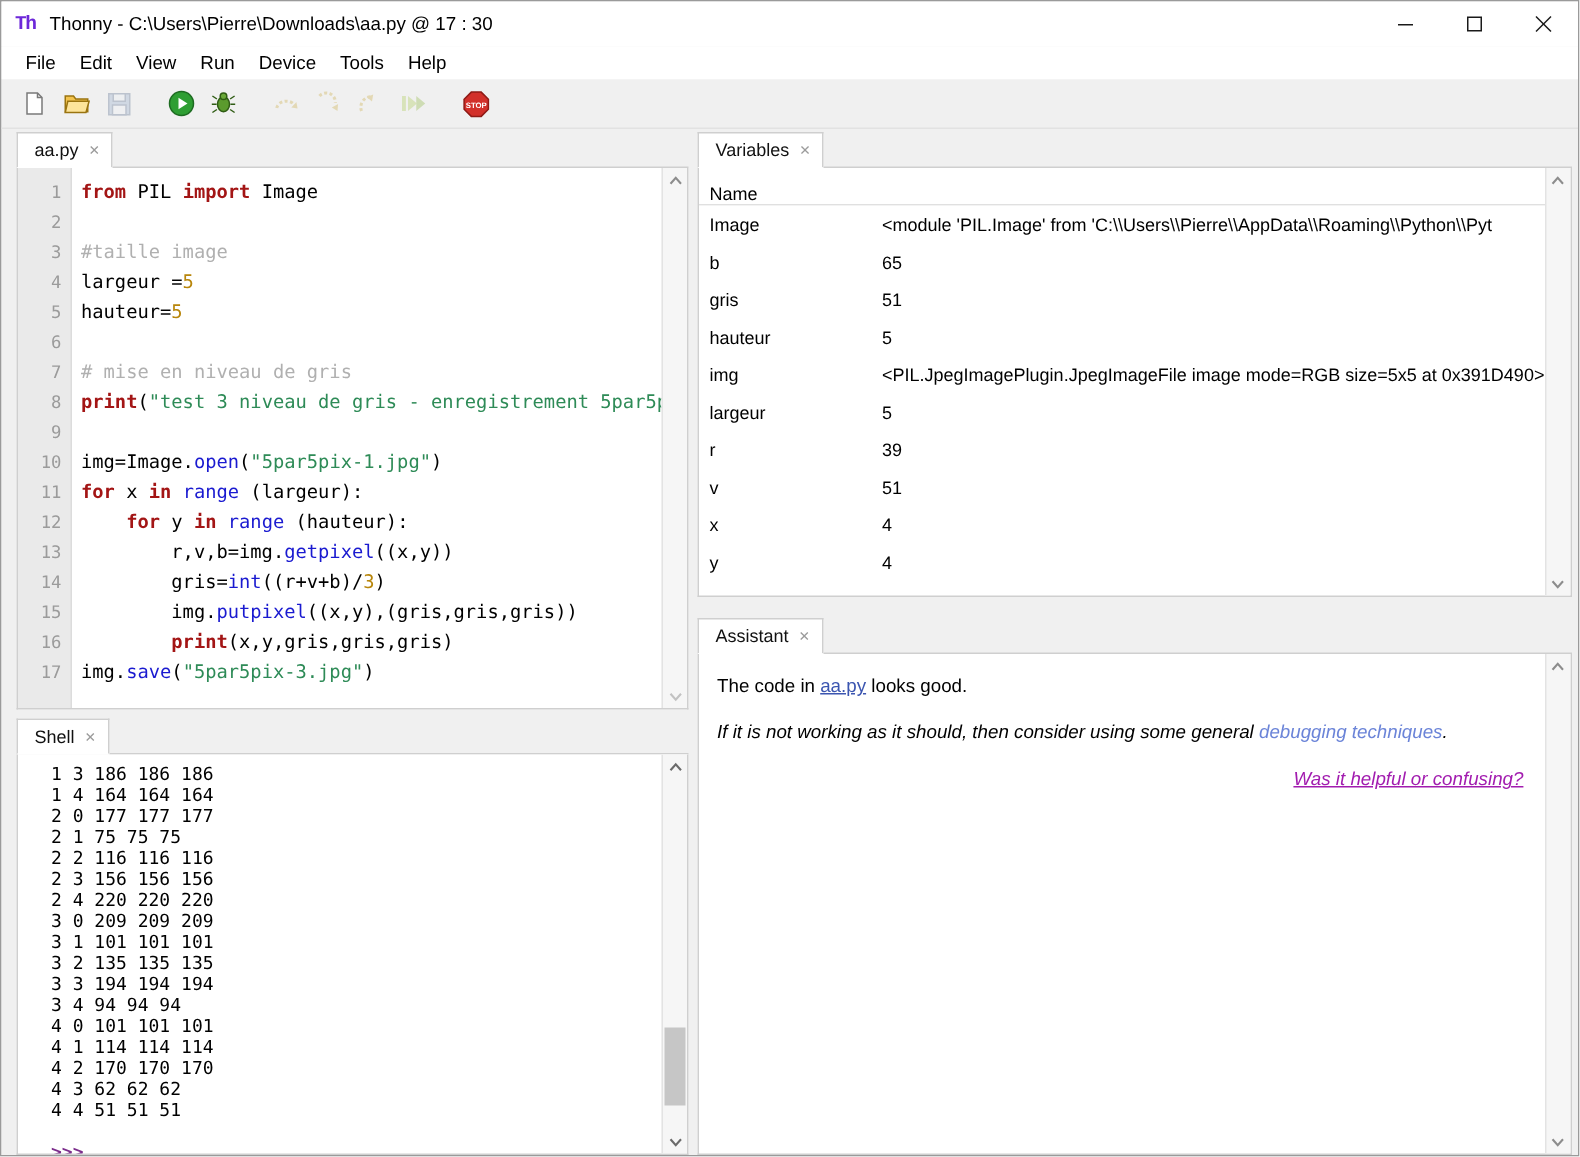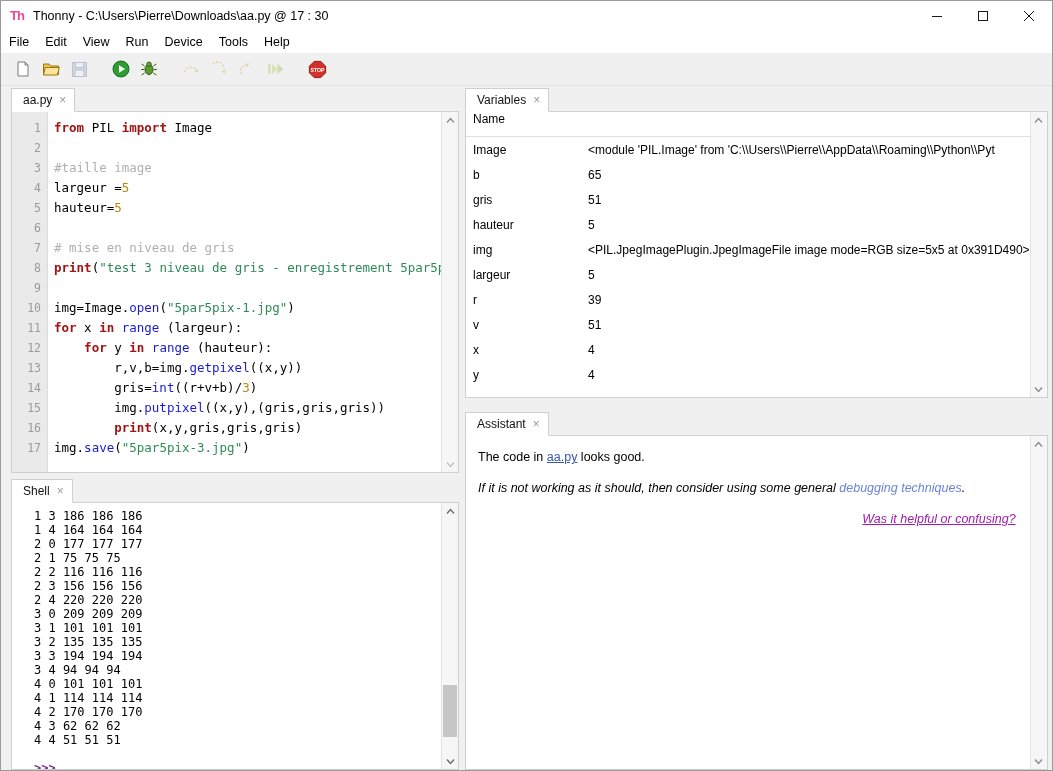--- a/index.html
+++ b/index.html
@@ -32,23 +32,23 @@
     display: flex; align-items: center;
     position: relative;
   }
   .title-icon {
     width: 16px; height: 16px;
     margin-left: 9px; margin-right: 7px;
     position: relative;
     flex: none;
   }
   .title-icon .tk {
-    font-family: Liberation Sans, sans-serif;
+    font-family: Liberation Mono, monospace;
     font-size: 13px; font-weight: bold;
-    color: #ec4899; line-height: 16px;
+    color: #6d28d9; line-height: 16px;
     letter-spacing: -1px;
   }
   .title-text {
     font-size: 12.5px; color: #000;
     white-space: nowrap;
   }
   .winbtns {
     position: absolute; right: 0; top: 0;
     height: 30px; display: flex;
   }
@@ -57,21 +57,21 @@
     display: flex; align-items: center; justify-content: center;
     color: #1a1a1a;
   }
   .winbtn svg { display: block; }
 
   
   .menubar {
     height: 22px; min-height: 22px;
     background: #ffffff;
     display: flex; align-items: center;
-    padding-left: 0;
+    padding-left: 8px;
   }
   .menu-item {
     font-size: 12.5px;
     padding: 2px 8px;
     color: #000;
     white-space: nowrap;
   }
 
   
   .toolbar {
@@ -222,21 +222,21 @@
     overflow: hidden;
     color: #000;
   }
   .shell-prompt { color: #7b2d8b; font-weight: bold; }
 
   
   .vars-head {
     display: flex;
     height: 24px; min-height: 24px;
     border-bottom: 1px solid #e0e0e0;
-    align-items: flex-start;
+    align-items: flex-end;
     background: #ffffff;
     font-size: 12px;
   }
   .vars-body { flex:1; overflow:hidden; }
   .vrow {
     display: flex; height: 25px; align-items: center;
     font-size: 12px;
     background: #ffffff;
   }
   .vcol-name { width: 118px; min-width: 118px; padding-left: 7px; box-sizing: border-box; white-space: nowrap; overflow: hidden; }

